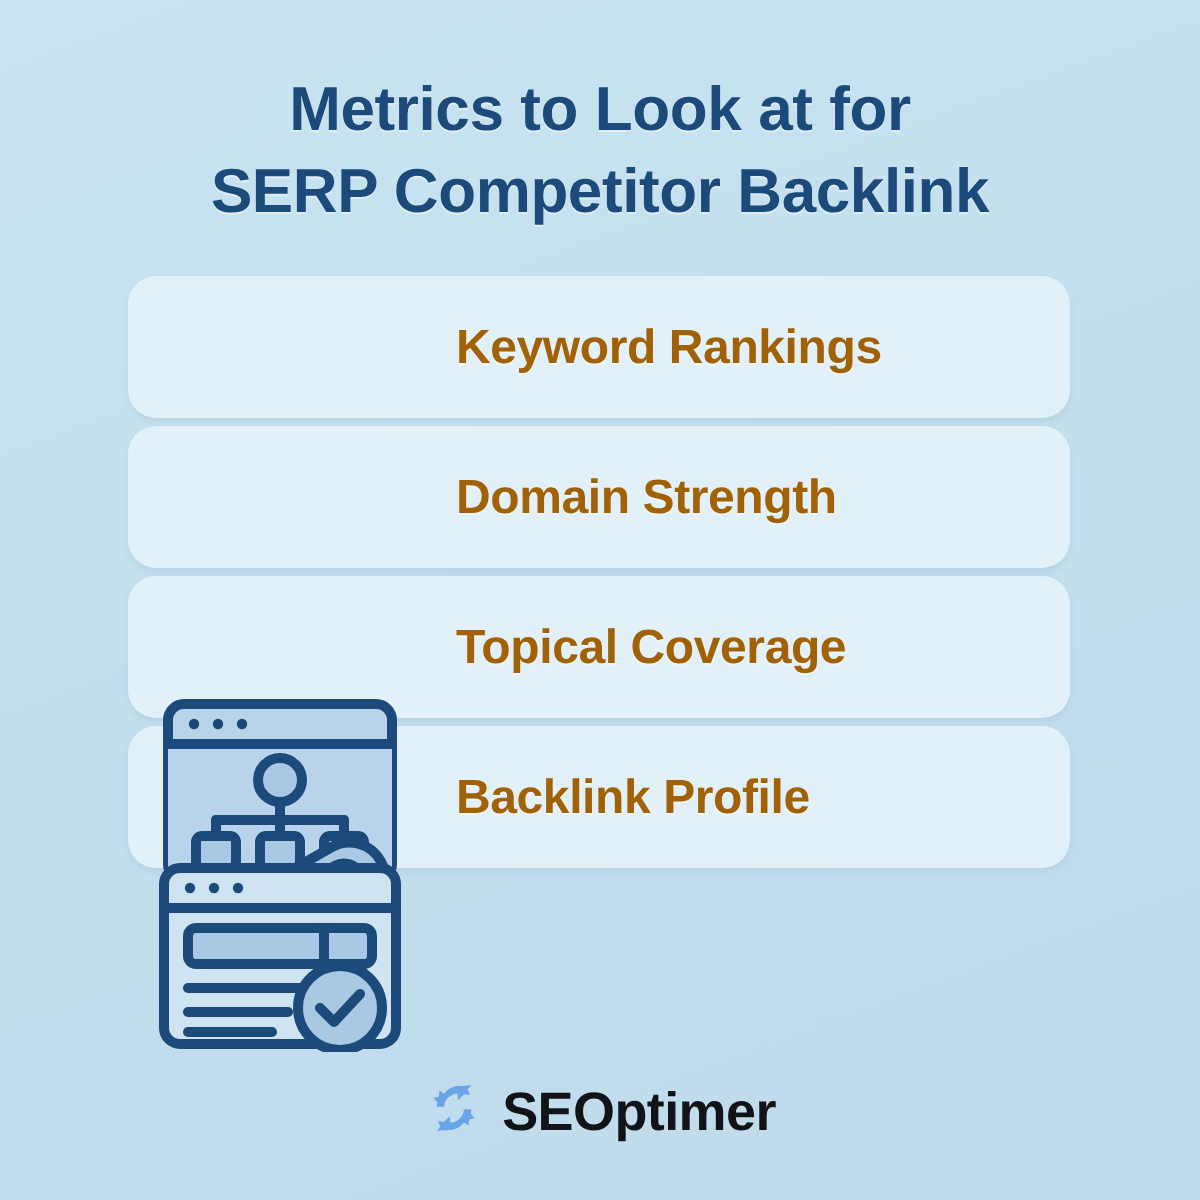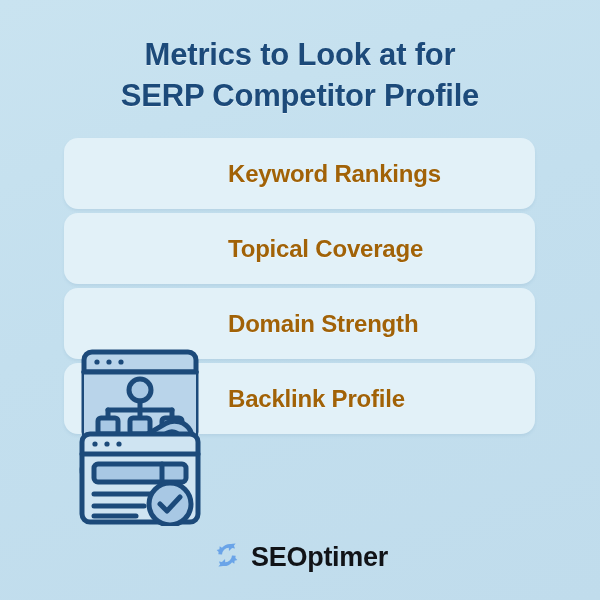--- a/index.html
+++ b/index.html
@@ -70,35 +70,35 @@
     color:#111317;font-size:27px;font-weight:bold;letter-spacing:-0.3px;text-align:right;
   }
 </style>
 </head>
 <body>
 
 <div class="poster">
 
   <div class="title">
     <span class="title-line">Metrics to Look at for</span>
-    <span class="title-line">SERP Competitor Profile</span>
+    <span class="title-line">SERP Competitor Backlink</span>
   </div>
 
   <div class="rows">
 
     <div class="row">
       <div class="row-label">Keyword Rankings</div>
     </div>
 
     <div class="row">
-      <div class="row-label">Topical Coverage</div>
+      <div class="row-label">Domain Strength</div>
     </div>
 
     <div class="row">
-      <div class="row-label">Domain Strength</div>
+      <div class="row-label">Topical Coverage</div>
     </div>
 
     <div class="row">
       <div class="row-label">Backlink Profile</div>
     </div>
 
 
   </div>
 
   <div class="icon-layer">

